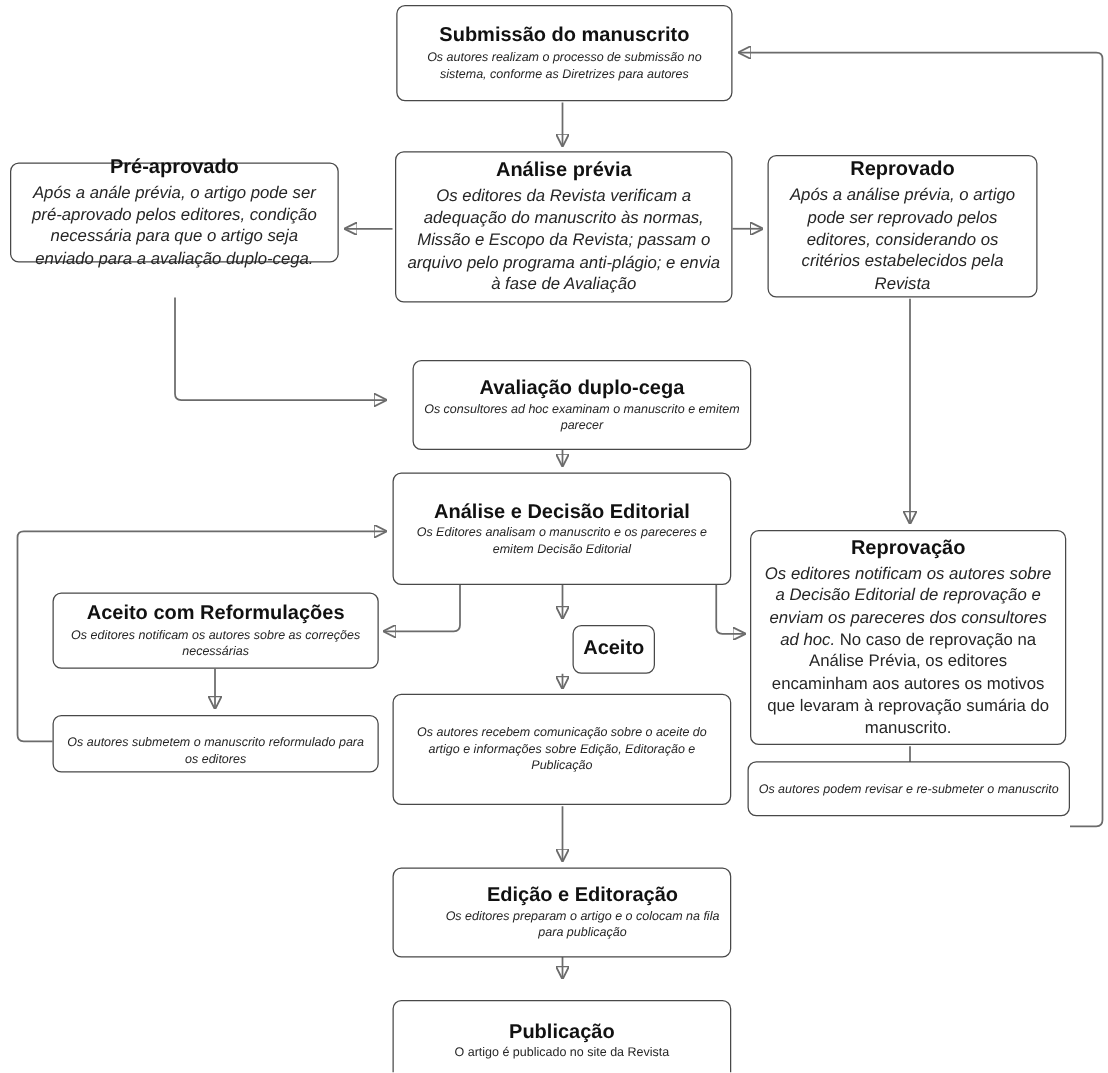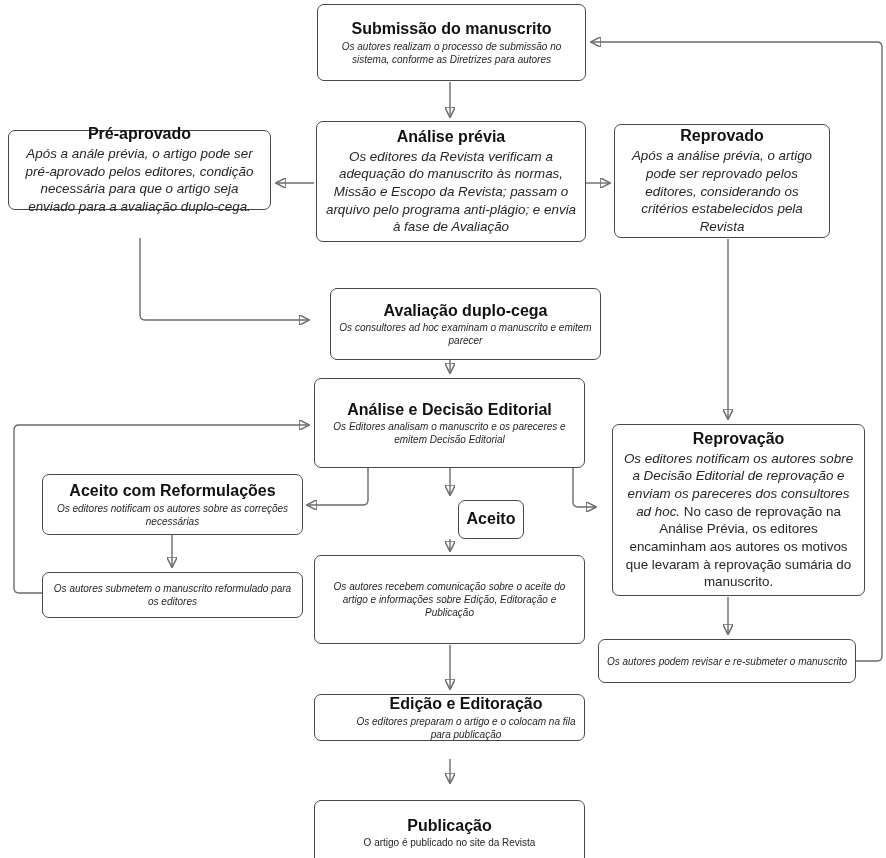--- a/index.html
+++ b/index.html
@@ -97,42 +97,42 @@
   <div class="node" style="left:314px; top:378px; width:271px; height:90px;">
     <div class="node-title">Análise e Decisão Editorial</div>
     <div class="node-body italic">Os Editores analisam o manuscrito e os pareceres e emitem Decisão Editorial</div>
   </div>
 
   <div class="node" style="left:42px; top:474px; width:261px; height:61px;">
     <div class="node-title">Aceito com Reformulações</div>
     <div class="node-body italic">Os editores notificam os autores sobre as correções necessárias</div>
   </div>
 
-  <div class="node" style="left:42px; top:572px; width:261px; height:46px;">
+  <div class="node" style="left:42px; top:572px; width:261px; height:46px;justify-content:flex-end;">
     <div class="node-body italic">Os autores submetem o manuscrito reformulado para os editores</div>
   </div>
 
   <div class="node" style="left:418px; top:500px; width:66px; height:39px;margin-left:40px;">
     <div class="node-title">Aceito</div>
   </div>
 
   <div class="node" style="left:314px; top:555px; width:271px; height:89px;">
     <div class="node-body italic">Os autores recebem comunicação sobre o aceite do artigo e informações sobre Edição, Editoração e Publicação</div>
   </div>
 
-  <div class="node" style="left:600px; top:424px; width:253px; height:172px;margin-left:12px;">
+  <div class="node" style="left:600px; top:424px; width:253px; height:172px;">
     <div class="node-title">Reprovação</div>
     <div class="node-body small-body"><span class="italic">Os editores notificam os autores sobre a Decisão Editorial de reprovação e enviam os pareceres dos consultores ad hoc.</span><span> No caso de reprovação na Análise Prévia, os editores encaminham aos autores os motivos que levaram à reprovação sumária do manuscrito.</span></div>
   </div>
 
-  <div class="node" style="left:598px; top:639px; width:258px; height:44px;">
+  <div class="node" style="left:598px; top:609px; width:258px; height:44px;">
     <div class="node-body italic">Os autores podem revisar e re-submeter o manuscrito</div>
   </div>
 
-  <div class="node" style="left:314px; top:694px; width:271px; height:47px;padding-left:40px;">
+  <div class="node" style="left:314px; top:694px; width:271px; height:72px;padding-left:40px;">
     <div class="node-title">Edição e Editoração</div>
     <div class="node-body italic">Os editores preparam o artigo e o colocam na fila para publicação</div>
   </div>
 
   <div class="node" style="left:314px; top:788px; width:271px; height:65px;margin-top:12px;">
     <div class="node-title">Publicação</div>
     <div class="node-body">O artigo é publicado no site da Revista</div>
   </div>
 
 </div>

